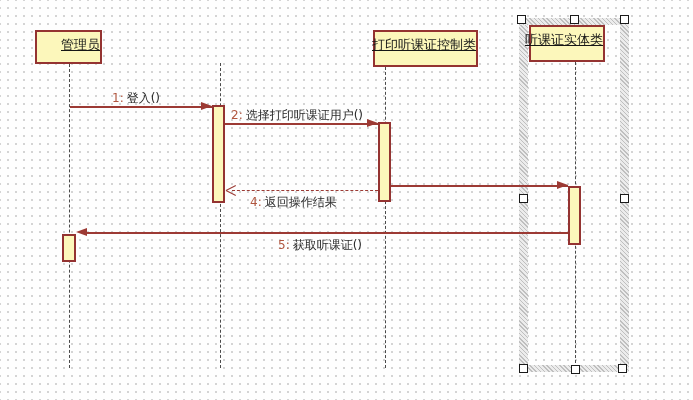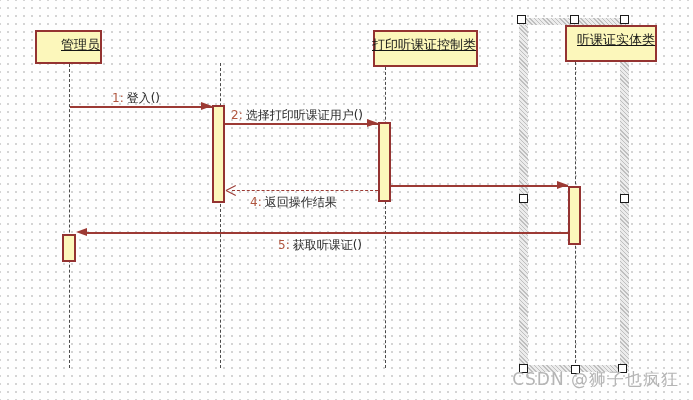--- a/index.html
+++ b/index.html
@@ -35,21 +35,21 @@
   .head-label{
     margin-top:4px;
     font-size:13px;
     color:#161616;
     text-decoration:underline;
     white-space:nowrap;
   }
   .head-b1{left:35px;top:30px;width:67px;height:34px;}
   .head-b2{left:174px;top:25px;width:93px;height:38px;}
   .head-b3{left:333px;top:30px;width:105px;height:37px;margin-left:40px;}
-  .head-b4{left:529px;top:25px;width:92px;height:37px;margin-left:36px;}
+  .head-b4{left:529px;top:25px;width:76px;height:37px;}
   
   .lifeline{
     position:absolute;width:0;
     border-left:1px dashed var(--dash);
     z-index:1;
   }
   .ll-1{left:69px;top:64px;height:304px;}
   .ll-2{left:220px;top:63px;height:305px;}
   .ll-3{left:385px;top:67px;height:301px;}
   .ll-4{left:575px;top:62px;height:301px;}
@@ -185,15 +185,14 @@
 
   <div class="handle" style="left:517px;top:15px;"></div>
   <div class="handle" style="left:570px;top:15px;"></div>
   <div class="handle" style="left:620px;top:15px;"></div>
   <div class="handle" style="left:519px;top:194px;"></div>
   <div class="handle" style="left:620px;top:194px;"></div>
   <div class="handle" style="left:519px;top:364px;"></div>
   <div class="handle" style="left:571px;top:365px;"></div>
   <div class="handle" style="left:618px;top:364px;"></div>
 
-  <div class="watermark">CSDN @狮子也疯狂</div>
 
 </div>
 
 </body></html>

